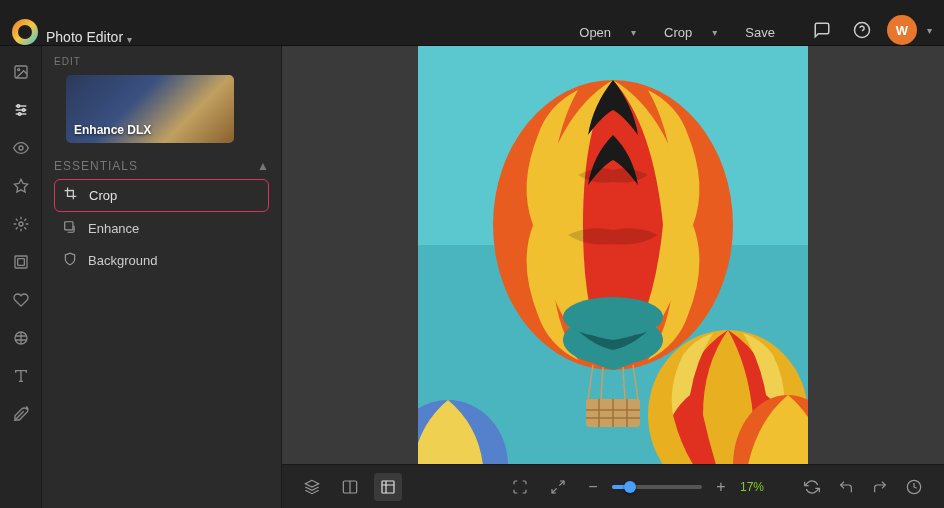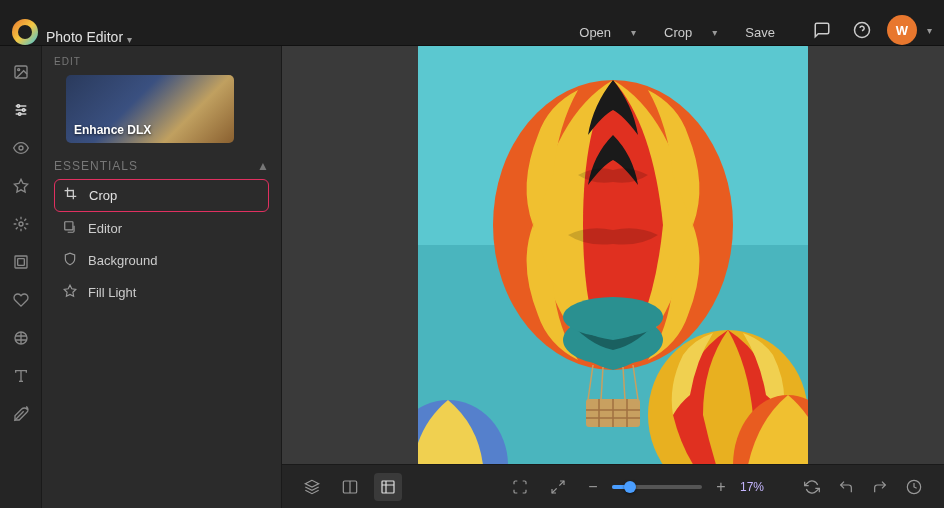--- a/index.html
+++ b/index.html
@@ -332,21 +332,21 @@
       background: #4a9eff;
       border-radius: 50%;
       position: absolute;
       top: -4px;
       left: 20%;
       transform: translateX(-50%);
       box-shadow: 0 1px 3px rgba(0,0,0,0.5);
     }
     .zoom-percent {
       font-size: 12px;
-      color: #c4b5fd;
+      color: #84cc16;
       min-width: 32px;
     }
     .bottom-right-btns {
       display: flex;
       align-items: center;
       gap: 6px;
       margin-left: 16px;
     }
   </style>
 </head>
@@ -485,44 +485,36 @@
         <span>Crop</span>
       </div>
 
       <div class="tool-item">
         <span class="tool-icon">
           <svg width="14" height="14" viewBox="0 0 24 24" fill="none" stroke="currentColor" stroke-width="2">
             <rect x="3" y="3" width="14" height="14" rx="1"></rect>
             <path d="M19 10v9a2 2 0 0 1-2 2H8"></path>
           </svg>
         </span>
-        <span>Editor</span>
+        <span>Enhance</span>
       </div>
 
 
 
       <div class="tool-item">
         <span class="tool-icon">
           <svg width="14" height="14" viewBox="0 0 24 24" fill="none" stroke="currentColor" stroke-width="2">
             <path d="M12 22s8-4 8-10V5l-8-3-8 3v7c0 6 8 10 8 10z"></path>
           </svg>
         </span>
         <span>Background</span>
       </div>
 
 
 
-      <div class="tool-item">
-        <span class="tool-icon">
-          <svg width="14" height="14" viewBox="0 0 24 24" fill="none" stroke="currentColor" stroke-width="2">
-            <polygon points="12 2 15.09 8.26 22 9.27 17 14.14 18.18 21.02 12 17.77 5.82 21.02 7 14.14 2 9.27 8.91 8.26 12 2"></polygon>
-          </svg>
-        </span>
-        <span>Fill Light</span>
-      </div>
 
 
 
       <div class="tool-item">
         
         
       </div>
 
     </div>
   </div>

